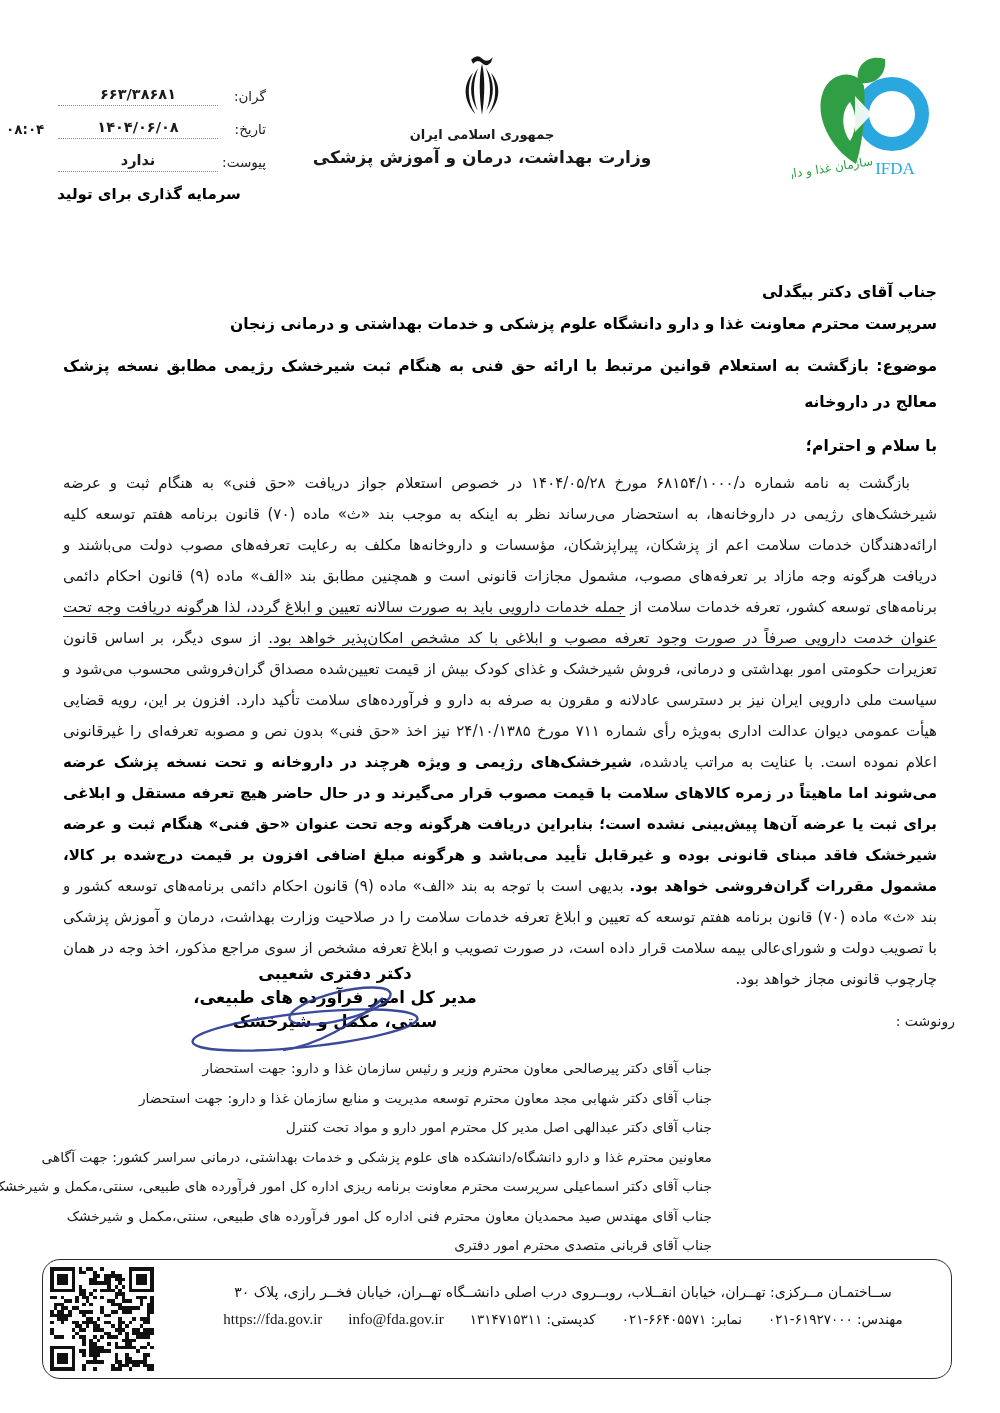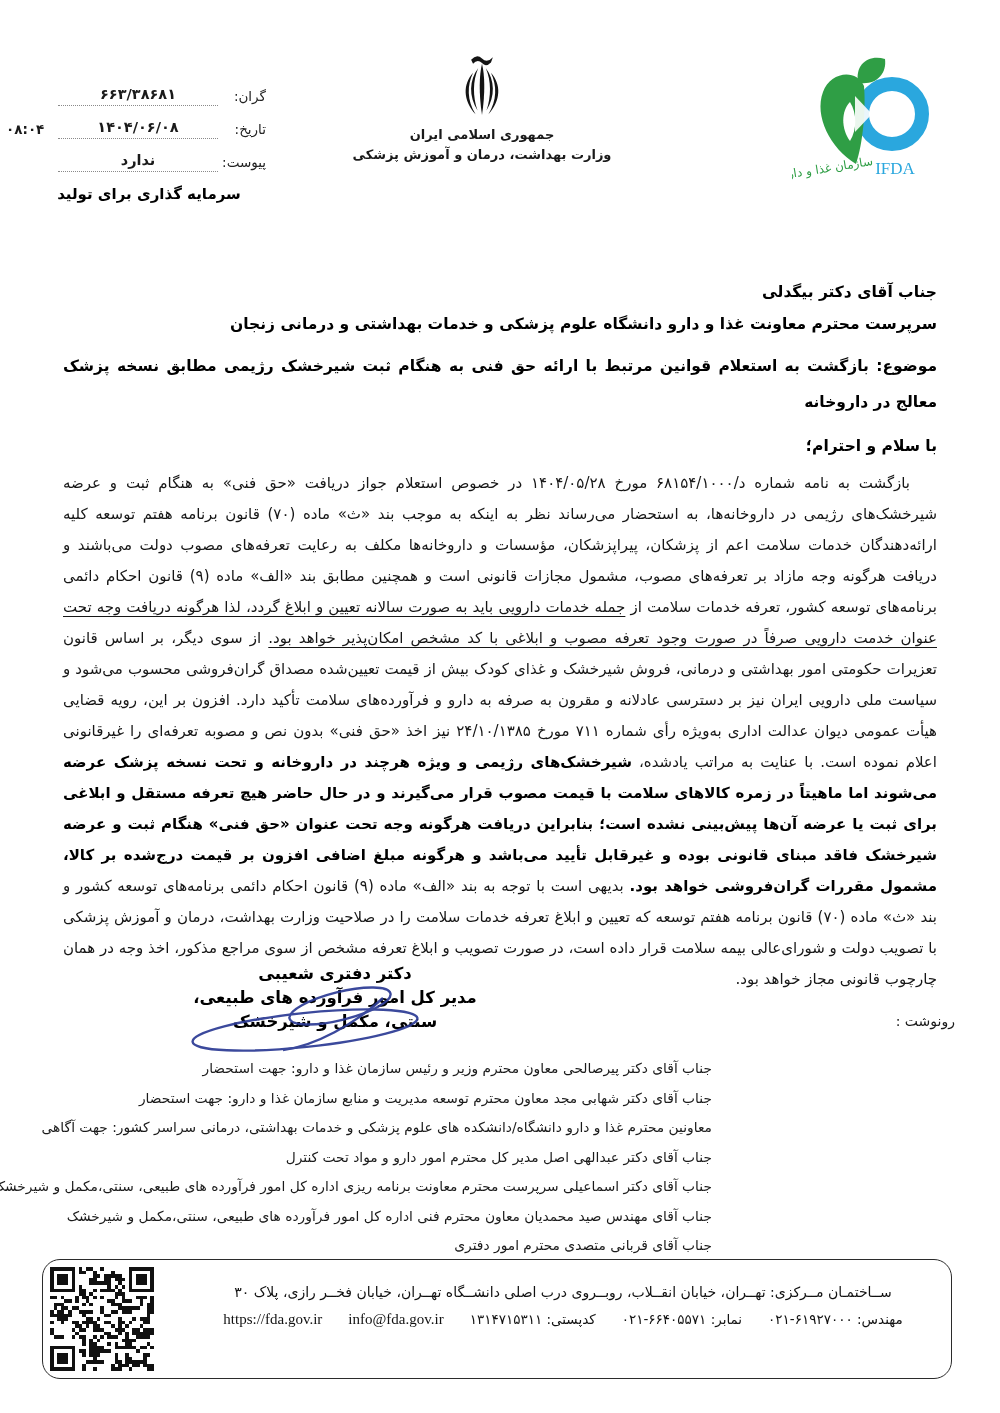--- a/index.html
+++ b/index.html
@@ -12,21 +12,21 @@
   .flabel{flex:none;width:48px;padding-bottom:2px;color:#222;}
   .fvalue{flex:1;margin-left:52px;text-align:center;font-weight:bold;font-size:14.5px;
           border-bottom:1.6px dotted #8a8a8a;padding-bottom:2px;min-height:17px;}
   .ftime{position:absolute;left:0;bottom:2px;font-weight:bold;font-size:13.5px;}
   .slogan{margin-top:3px;margin-left:26px;text-align:center;font-weight:bold;font-size:15px;color:#000;}
 
   
   .hcenter{position:absolute;top:50px;left:312px;width:340px;text-align:center;}
   .emblem{display:block;margin:0 auto;}
   .country{font-size:13px;font-weight:bold;margin-top:1px;}
-  .ministry{font-size:13px;font-weight:bold;margin-top:5px;}
+  .ministry{font-size:17px;font-weight:bold;margin-top:5px;}
 
   
   .hright{position:absolute;top:52px;right:50px;width:160px;}
 
   
   .addressee{position:absolute;top:276px;right:63px;left:63px;font-weight:bold;
              font-size:15.5px;line-height:32px;color:#000;}
   .subject{margin-top:8px;line-height:36px;text-align:justify;}
   .salutation{margin-top:10px;}
 
@@ -126,22 +126,22 @@
       <ellipse cx="175" cy="22" rx="52" ry="14" transform="rotate(-14 175 22)"></ellipse>
       <ellipse cx="140" cy="46" rx="113" ry="17" transform="rotate(-6 140 46)"></ellipse>
       <path d="M218 14 C190 40 150 62 118 66"></path>
     </g>
   </svg>
 
   <div class="cc-label">رونوشت :</div>
   <div class="cc-list">
     <div>جناب آقای دکتر پیرصالحی معاون محترم وزیر و رئیس سازمان غذا و دارو: جهت استحضار</div>
     <div>جناب آقای دکتر شهابی مجد معاون محترم توسعه مدیریت و منابع سازمان غذا و دارو: جهت استحضار</div>
+    <div>جناب آقای دکتر عبدالهی اصل مدیر کل محترم امور دارو و مواد تحت کنترل</div>
     <div>معاونین محترم غذا و دارو دانشگاه/دانشکده های علوم پزشکی و خدمات بهداشتی، درمانی سراسر کشور: جهت آگاهی</div>
-    <div>جناب آقای دکتر عبدالهی اصل مدیر کل محترم امور دارو و مواد تحت کنترل</div>
     <div>جناب آقای دکتر اسماعیلی سرپرست محترم معاونت برنامه ریزی اداره کل امور فرآورده های طبیعی، سنتی،مکمل و شیرخشک</div>
     <div>جناب آقای مهندس صید محمدیان معاون محترم فنی اداره کل امور فرآورده های طبیعی، سنتی،مکمل و شیرخشک</div>
     <div>جناب آقای قربانی متصدی محترم امور دفتری</div>
   </div>
 
   <div class="footer-box">
     <svg class="qr" viewBox="0 0 116 116" shape-rendering="crispEdges">
         <rect x="32" y="0" width="4" height="4" fill="#111"></rect>
         <rect x="40" y="0" width="4" height="4" fill="#111"></rect>
         <rect x="44" y="0" width="4" height="4" fill="#111"></rect>

